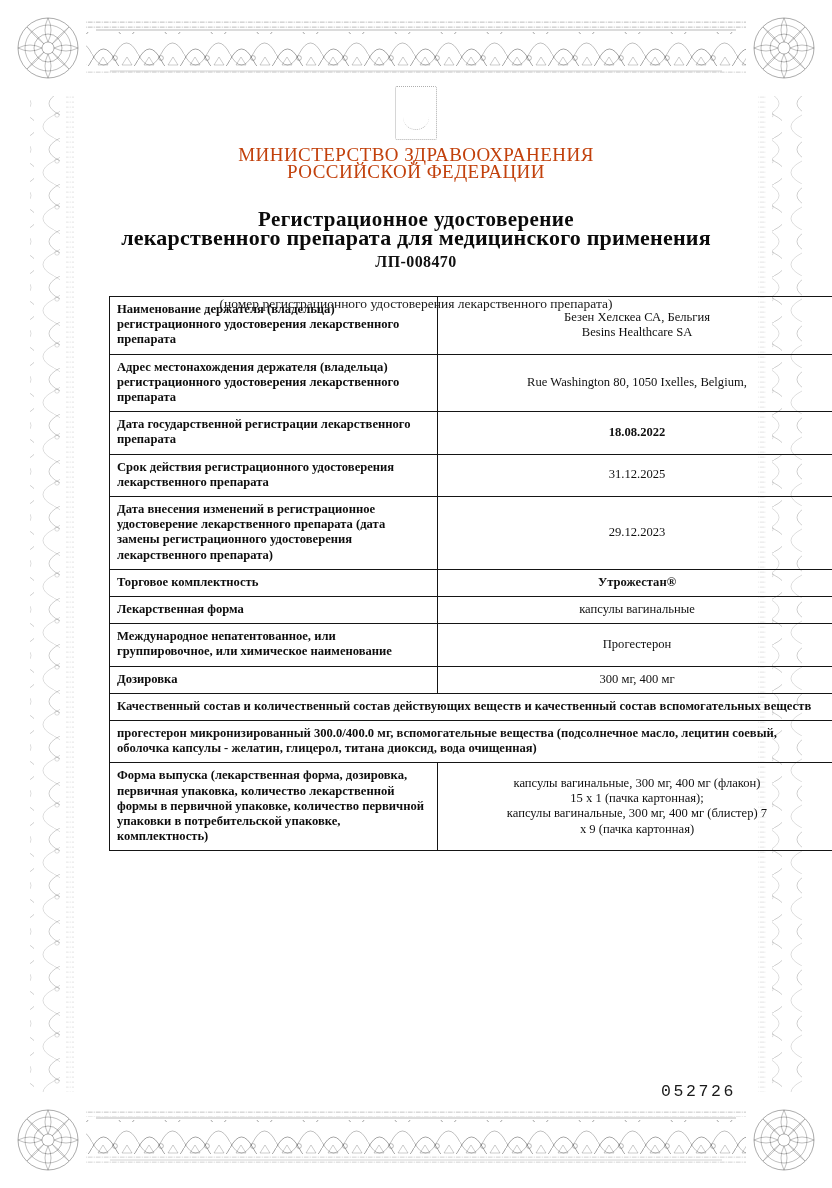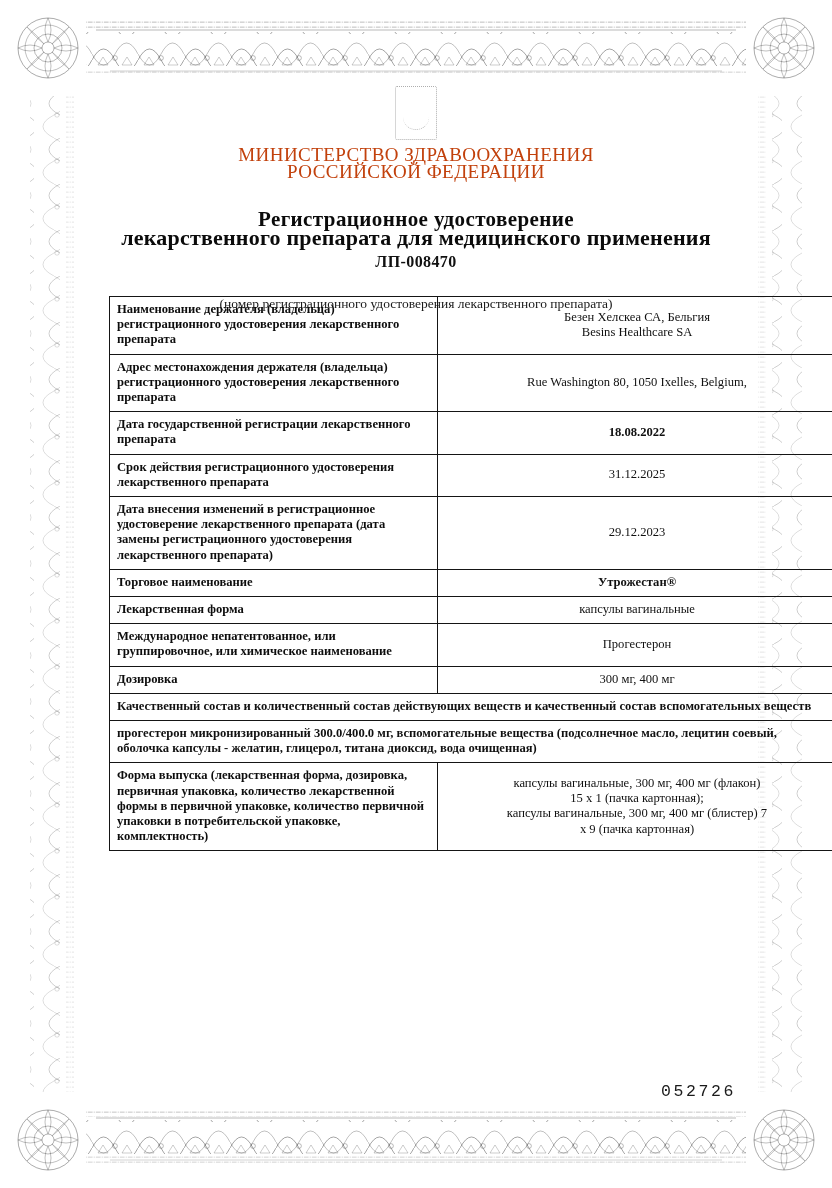--- a/index.html
+++ b/index.html
@@ -280,21 +280,21 @@
         <td class="lbl">Срок действия регистрационного удостоверения лекарственного препарата</td>
         <td class="val">31.12.2025</td>
       </tr>
       <tr>
         <td class="lbl">Дата внесения изменений в регистрационное удостоверение лекарственного препарата (дата замены регистрационного удостоверения лекарственного препарата)</td>
         <td class="val">29.12.2023</td>
       </tr>
 
 
       <tr>
-        <td class="lbl">Торговое наименование</td>
+        <td class="lbl">Торговое комплектность</td>
         <td class="val bold">Утрожестан®</td>
       </tr>
       <tr>
         <td class="lbl">Лекарственная форма</td>
         <td class="val">капсулы вагинальные</td>
       </tr>
       <tr>
         <td class="lbl">Международное непатентованное, или группировочное, или химическое наименование</td>
         <td class="val">Прогестерон</td>
       </tr>

